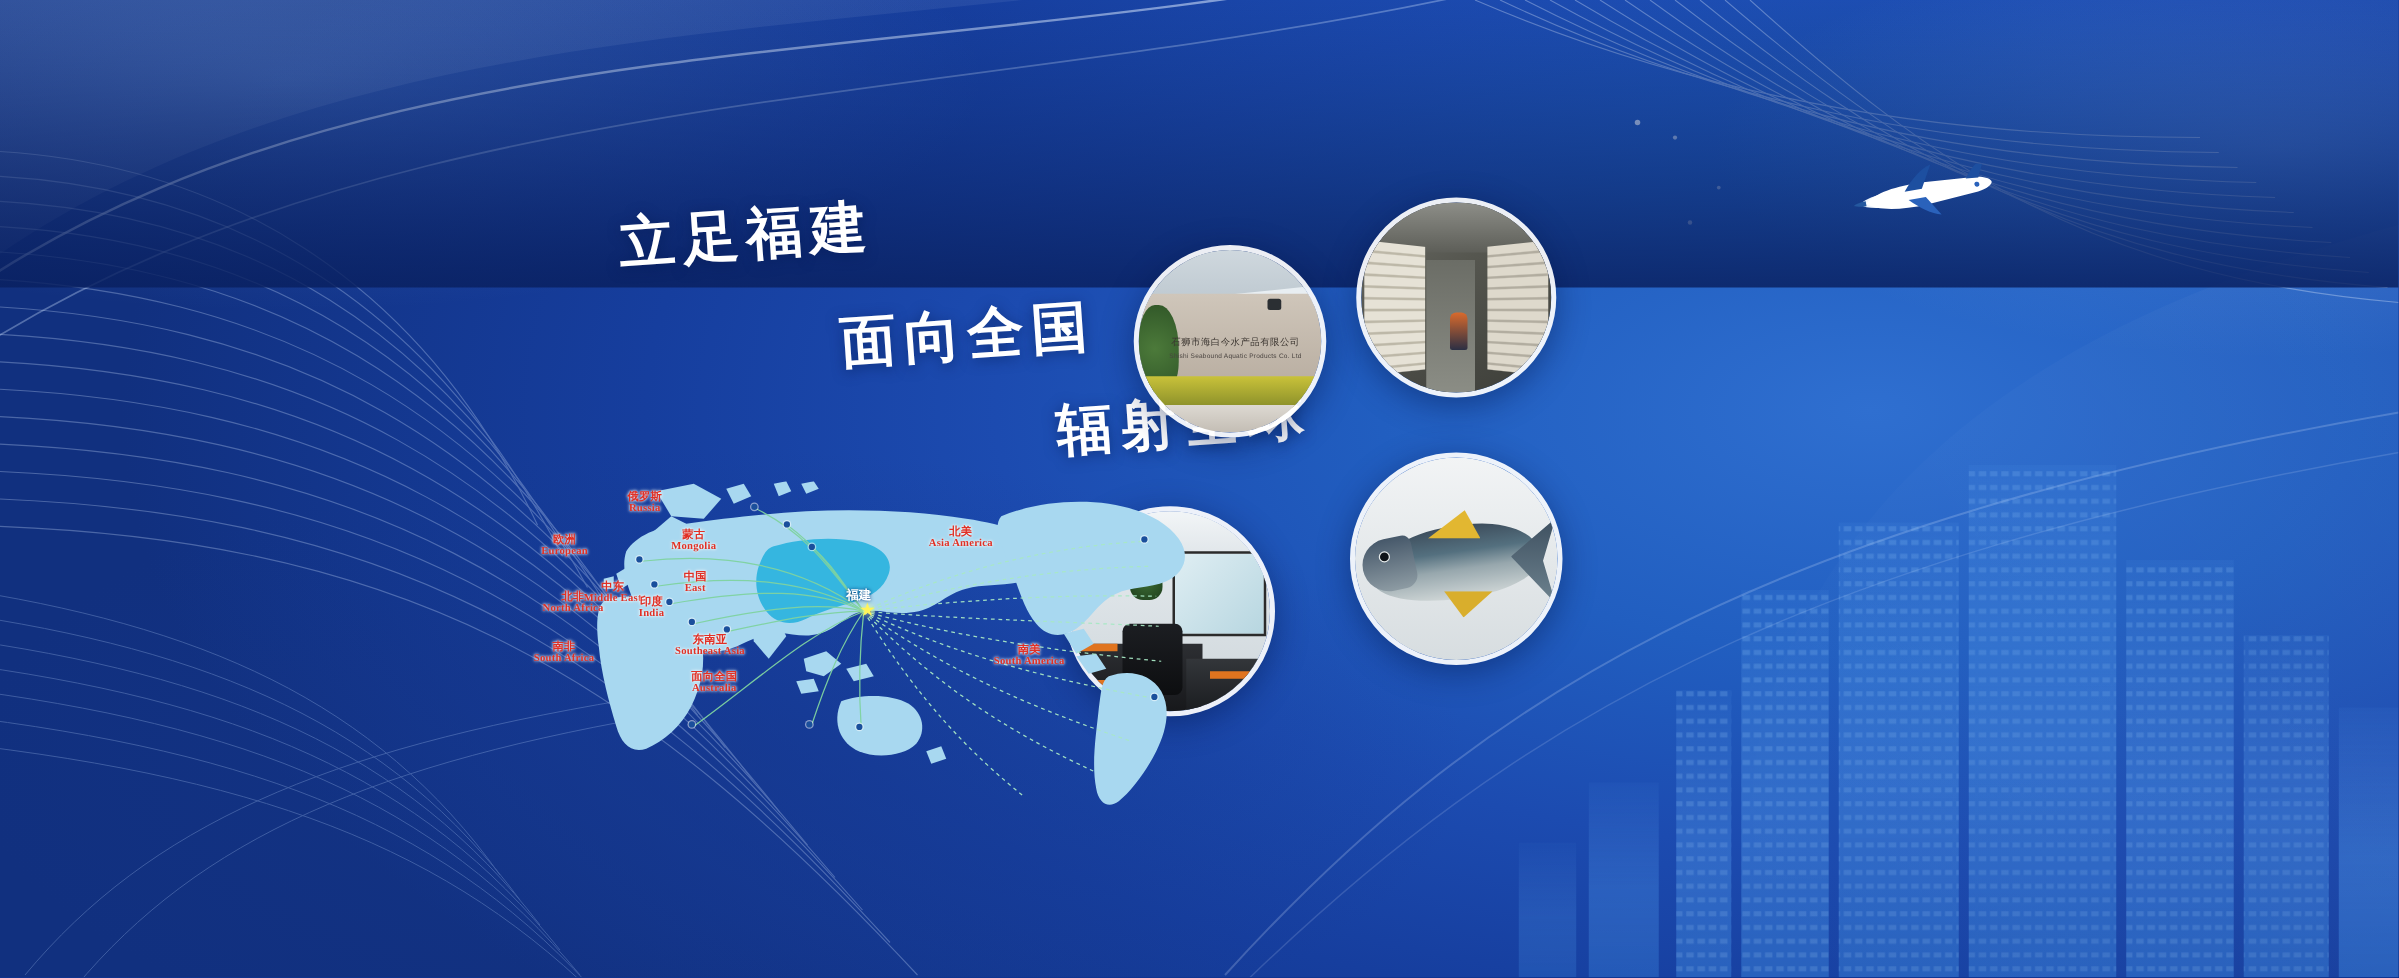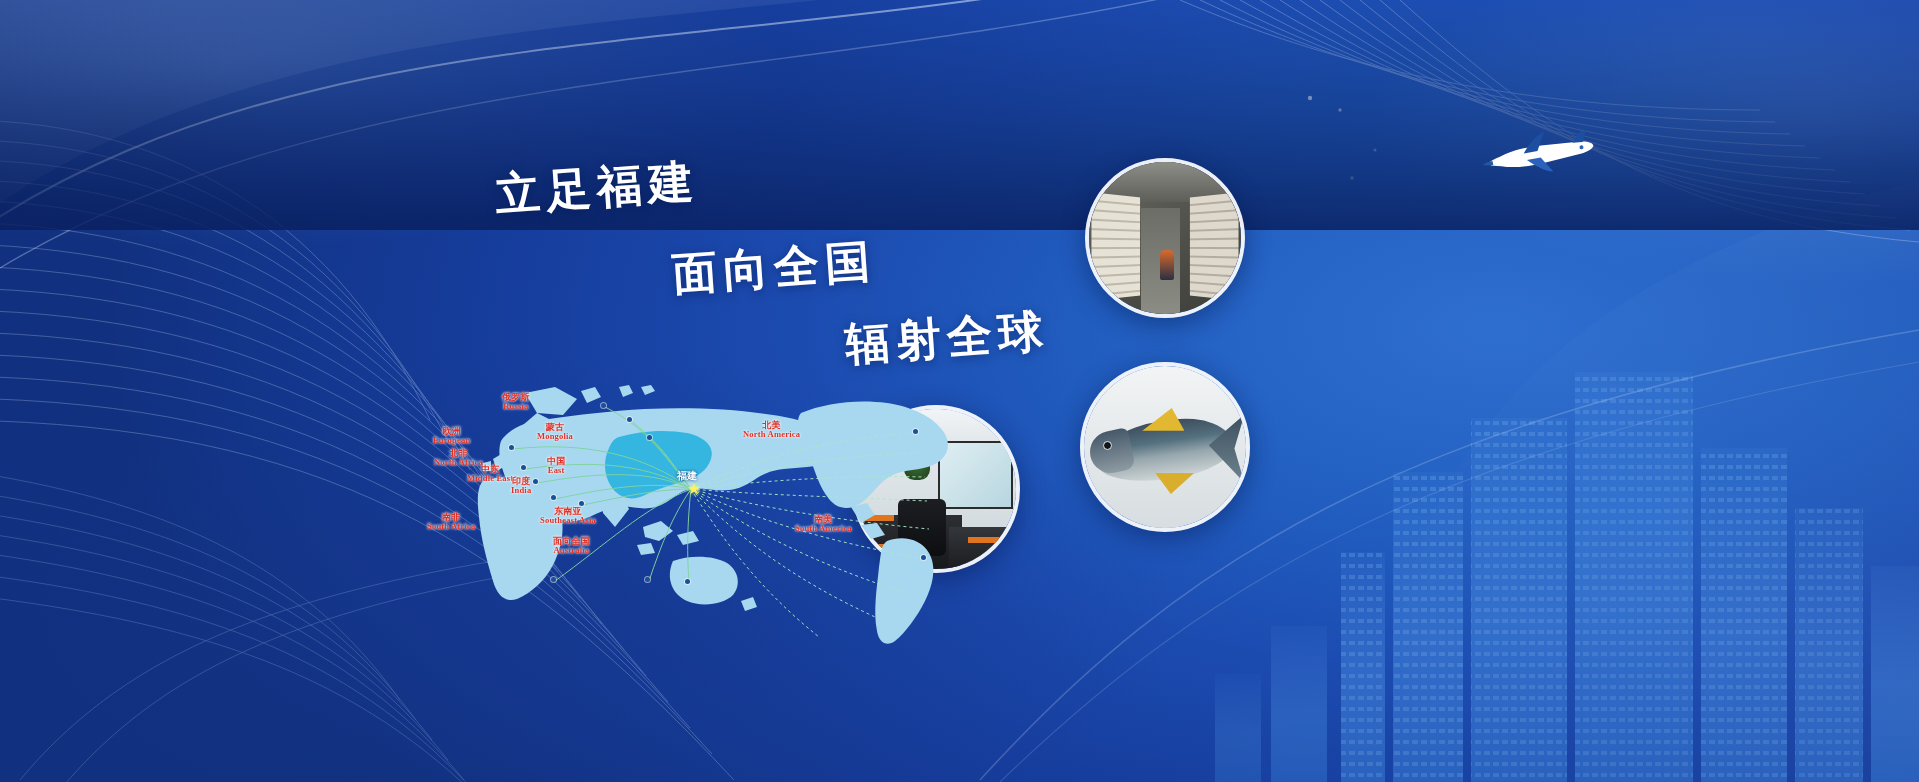--- a/index.html
+++ b/index.html
@@ -242,20 +242,33 @@
       <ellipse cx="62" cy="24" rx="52" ry="7.5" fill="#f2f7fc"></ellipse>
       <path d="M14,24 C22,17 40,14 62,15 L104,18 C112,19 116,22 116,24 C116,26 112,29 104,30 L62,33 C40,34 22,31 14,24 Z" fill="#ffffff"></path>
       <path d="M46,20 C54,10 62,4 70,2 L60,20 Z" fill="#1d4fa0"></path>
       <path d="M48,27 C56,35 64,41 72,43 L62,27 Z" fill="#2a62bb"></path>
       <path d="M96,18 C102,10 108,5 113,4 L106,19 Z" fill="#1d4fa0"></path>
       <path d="M14,22 C10,22 6,23 4,24 C6,25 10,26 14,26 Z" fill="#24589f"></path>
       <circle cx="104" cy="24" r="2" fill="#2a62bb"></circle>
     </g>
   </svg>
 
+  <div class="photo" id="photo-factory">
+    <div class="inner">
+      <div class="sky"></div>
+        <div class="roofline"></div>
+        <div class="wall"></div>
+      <div class="shrub"></div>
+        <div class="lamp"></div>
+      <div class="sign-cn">石狮市海白今水产品有限公司</div>
+      <div class="sign-en">Shishi Seabound Aquatic Products Co. Ltd</div>
+      <div class="hedge"></div>
+        <div class="ground"></div>
+    </div>
+  </div>
 
   <div class="photo" id="photo-warehouse">
     <div class="inner">
       <div class="bg"></div>
         <div class="ceiling"></div>
         <div class="aisle"></div>
       <div class="boxL"></div>
         <div class="boxR"></div>
         <div class="person"></div>
     </div>
@@ -400,21 +413,21 @@
           <span class="en">Mongolia</span>
         </div>
         <div class="maplabel" style="left: 142px; top: 72px;">
           <span class="cn">中国</span>
           <span class="en">East</span>
         </div>
         <div class="maplabel" style="left: 28px; top: 42px;">
           <span class="cn">欧洲</span>
           <span class="en">European</span>
         </div>
-        <div class="maplabel" style="left: 3px; top: 64px; padding-left: 26px;">
+        <div class="maplabel" style="left: 3px; top: 88px; padding-left: 26px;">
           <span class="cn">北非</span>
           <span class="en">North Africa</span>
         </div>
         <div class="maplabel" style="left: 62px; top: 80px;">
           <span class="cn">中东</span>
           <span class="en">Middle East</span>
         </div>
         <div class="maplabel" style="left: 106px; top: 92px;">
           <span class="cn">印度</span>
           <span class="en">India</span>
@@ -426,21 +439,21 @@
         <div class="maplabel" style="left: 135px; top: 122px;">
           <span class="cn">东南亚</span>
           <span class="en">Southeast Asia</span>
         </div>
         <div class="maplabel" style="left: 148px; top: 152px;">
           <span class="cn">面向全国</span>
           <span class="en">Australia</span>
         </div>
         <div class="maplabel" style="left: 338px; top: 36px;">
           <span class="cn">北美</span>
-          <span class="en">North America</span>
+          <span class="en">Asia America</span>
         </div>
         <div class="maplabel" style="left: 390px; top: 130px;">
           <span class="cn">南美</span>
           <span class="en">South America</span>
         </div>
       </div>
   </div>
 
 </div>
 

